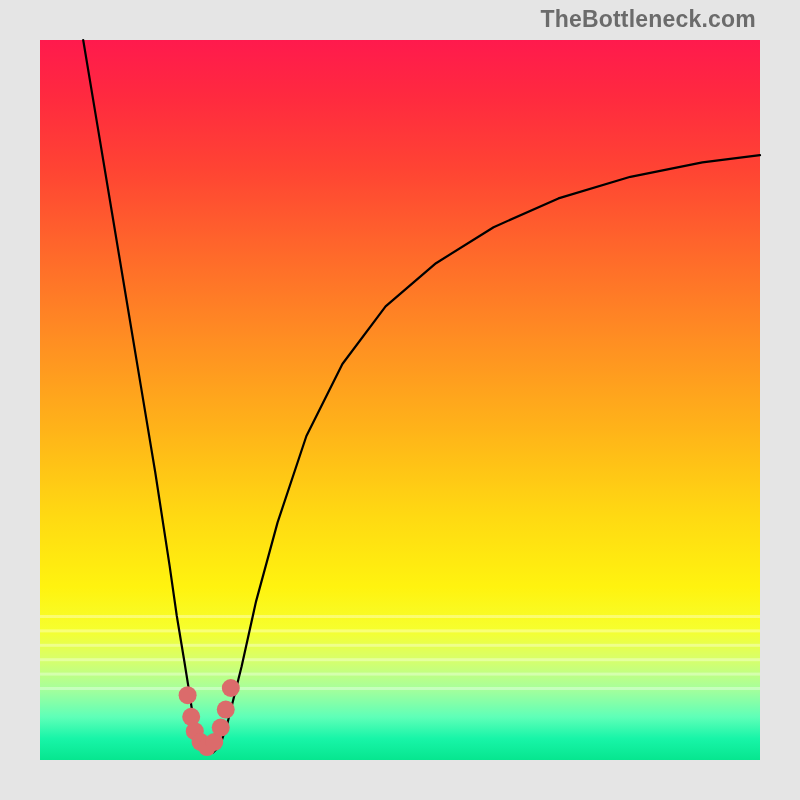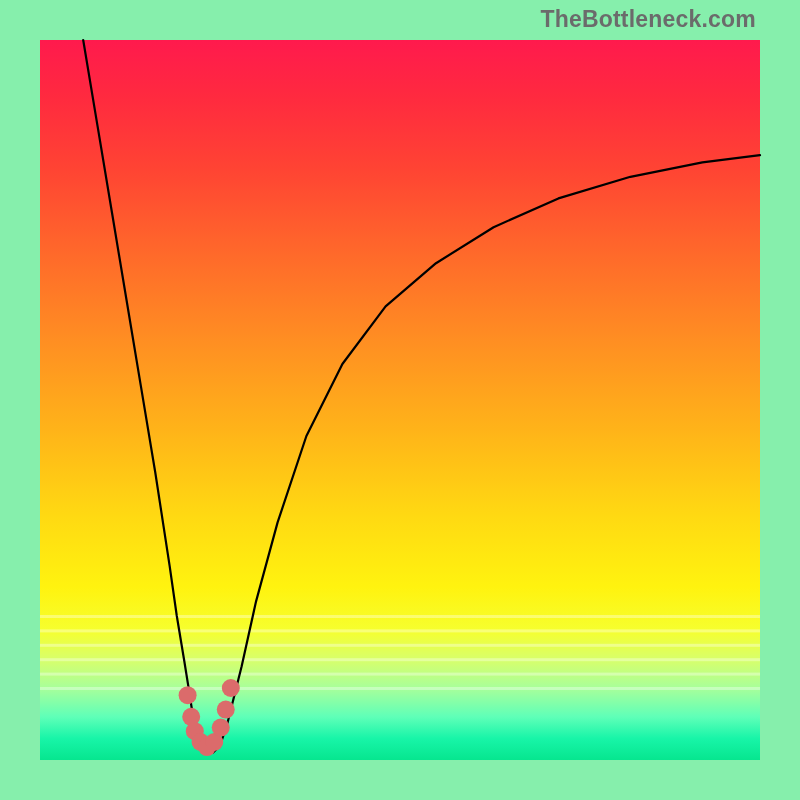--- a/index.html
+++ b/index.html
@@ -9,21 +9,21 @@
     height: 800px;
     background: #000;
     overflow: hidden;
   }
   .frame {
     position: absolute;
     left: 0;
     top: 0;
     width: 800px;
     height: 800px;
-    background: #86efac;
+    background: #e5e5e5;
   }
   .plot-area {
     position: absolute;
     left: 40px;
     top: 40px;
     width: 720px;
     height: 720px;
     background: linear-gradient(to bottom,
       #ff1a4d 0%,
       #ff2a3f 8%,

